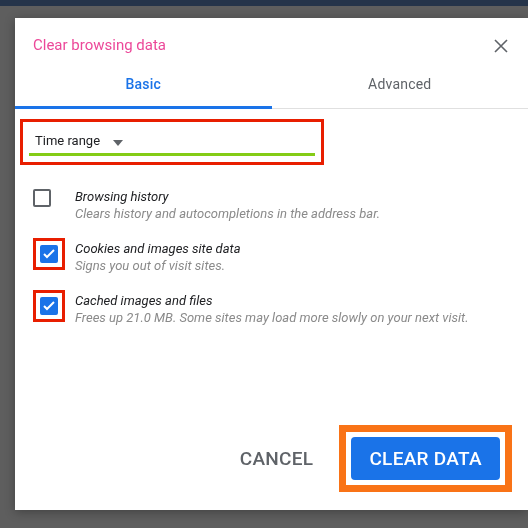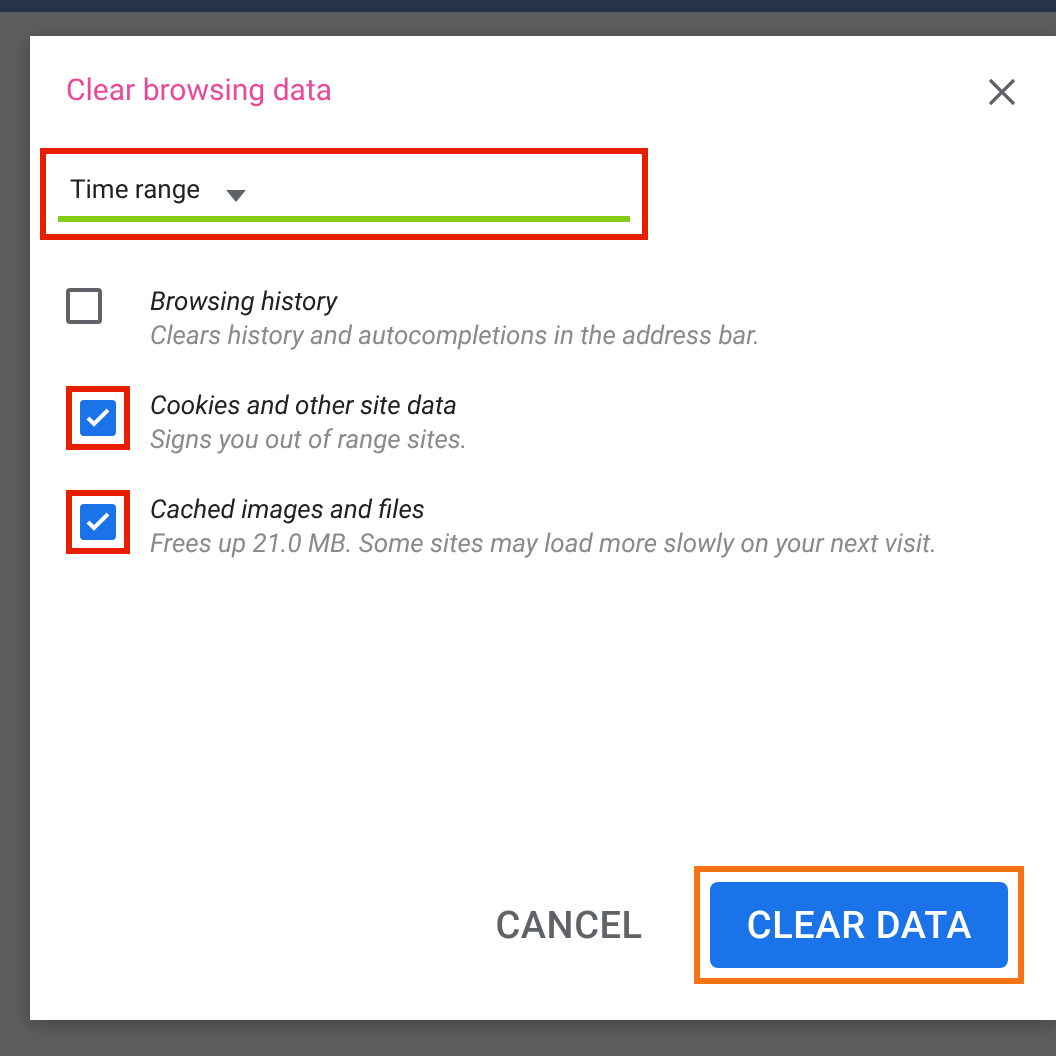--- a/index.html
+++ b/index.html
@@ -38,21 +38,21 @@
   .chk-wrap { width: 32px; display: flex; justify-content: flex-start; padding-top: 0; }
   .chk-wrap.highlighted { padding: 4px; border: 3px solid #e81e00; margin-top: -3px; }
   .checkbox { width: 18px; height: 18px; border: 2px solid #5f6368; border-radius: 2px; display: flex; align-items: center; justify-content: center; background: #fff; cursor: pointer; }
   .checkbox.checked { background: #1a73e8; border-color: #1a73e8; }
   .checkbox.checked svg { width: 12px; height: 10px; }
   .opt-text { flex: 1; padding-left: 10px; font-style: italic; }
   .opt-title { font-size: 13px; color: #202124; margin-bottom: 2px; }
   .opt-sub { font-size: 13px; color: #8a8a8a; }
 
   .footer { display: flex; justify-content: flex-end; align-items: center; padding: 18px 16px; gap: 8px; }
-  .footer-highlight { padding: 5px; border: 3px solid #f97316; display: flex; gap: 8px; }
+  .footer-highlight { padding: 5px; border: 7px solid #f97316; display: flex; gap: 8px; }
   .btn { font-size: 19px; font-weight: 500; padding: 10px 18px; border: none; cursor: pointer; letter-spacing: 0.3px; background: transparent; }
   .btn-cancel { color: #5f6368; }
   .btn-primary { background: #1a73e8; color: #fff; border-radius: 4px; }
 </style>
 </head>
 <body>
 
 <div class="dark-strip"></div>
 <div class="grey-overlay"></div>
 
@@ -60,20 +60,24 @@
 
   <div class="dlg-header">
     <div class="dlg-title">Clear browsing data</div>
     <div class="close-icon">
       <svg viewBox="0 0 14 14">
           <path d="M1 1 L13 13 M13 1 L1 13" stroke-width="1.6" fill="none"></path>
         </svg>
     </div>
   </div>
 
+  <div class="tabs">
+    <div class="tab active">Basic</div>
+    <div class="tab">Advanced</div>
+  </div>
 
   <div class="body">
 
     <div class="timerow-wrap">
       <div class="timerow">
         <span class="timerow-label">Time range</span>
         <span class="dropdown-arrow">
           <svg viewBox="0 0 10 6">
               <path d="M0 0 L5 6 L10 0 Z" fill="#5f6368"></path>
             </svg>
@@ -95,22 +99,22 @@
 
     <div class="option">
       <div class="chk-wrap highlighted">
         <div class="checkbox checked">
           <svg viewBox="0 0 12 10">
               <path d="M1 5 L4 8 L11 1" stroke="#fff" stroke-width="2" fill="none"></path>
             </svg>
         </div>
       </div>
       <div class="opt-text">
-        <div class="opt-title">Cookies and other site data</div>
-        <div class="opt-sub">Signs you out of range sites.</div>
+        <div class="opt-title">Cookies and images site data</div>
+        <div class="opt-sub">Signs you out of visit sites.</div>
       </div>
     </div>
 
     <div class="option">
       <div class="chk-wrap highlighted">
         <div class="checkbox checked">
           <svg viewBox="0 0 12 10">
               <path d="M1 5 L4 8 L11 1" stroke="#fff" stroke-width="2" fill="none"></path>
             </svg>
         </div>

